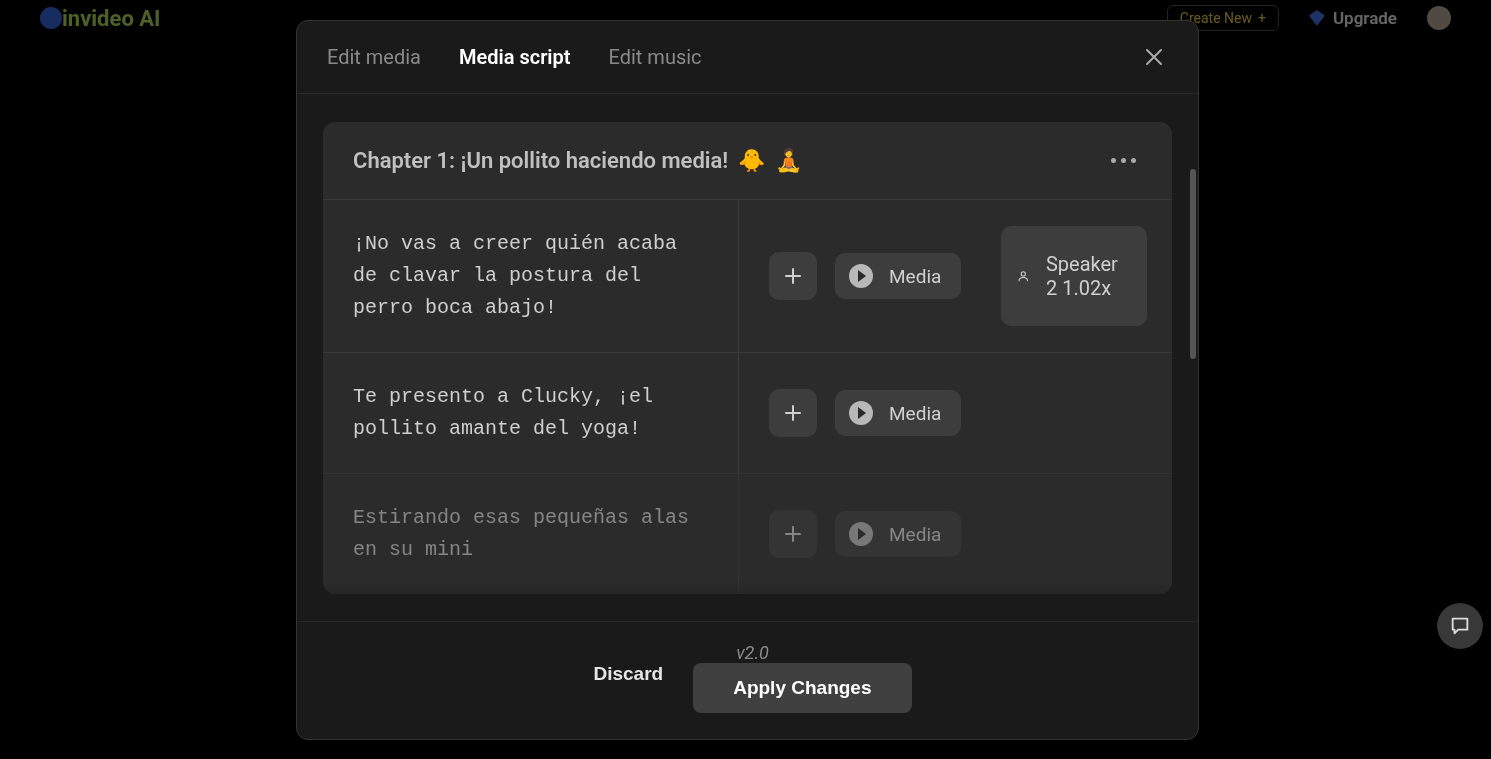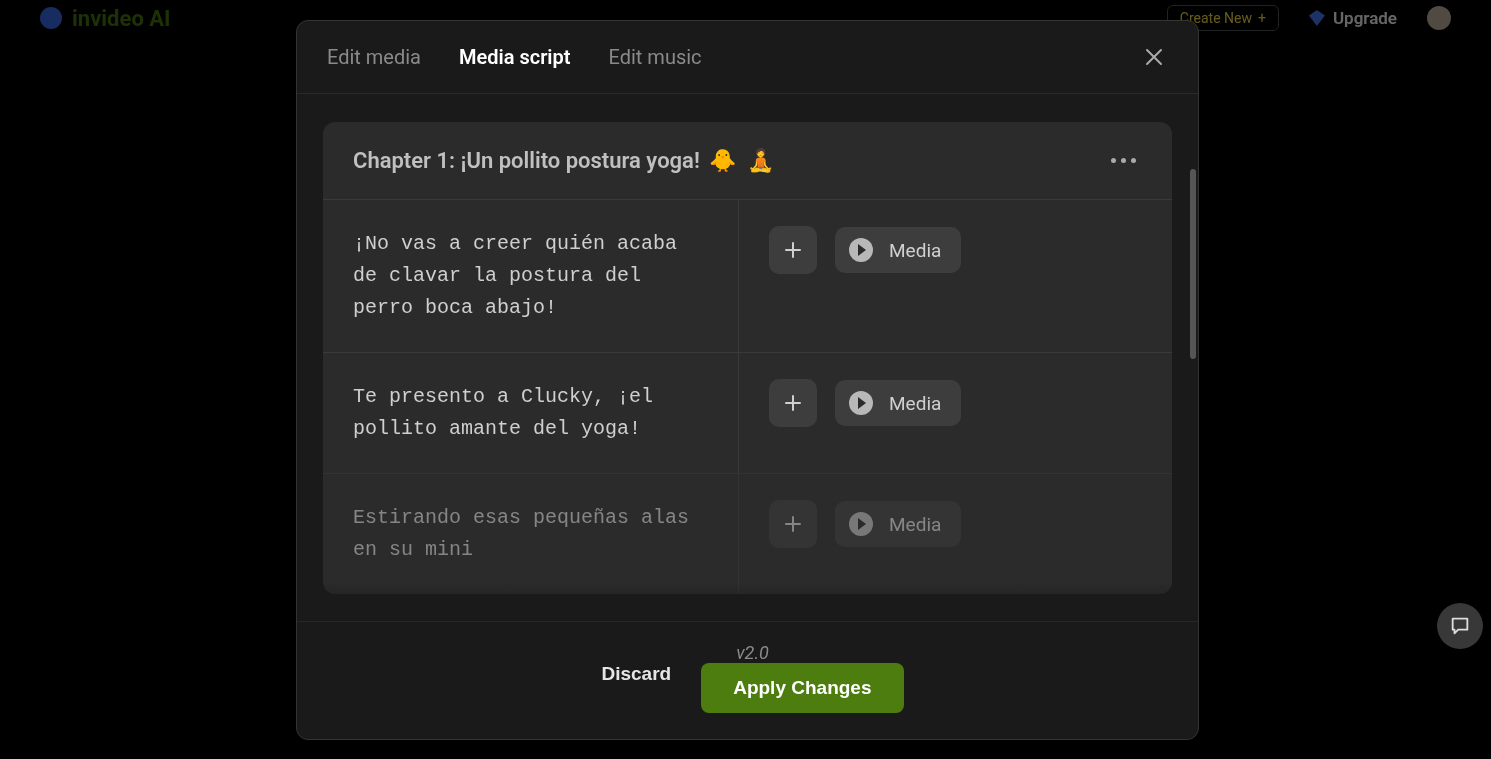--- a/index.html
+++ b/index.html
@@ -1,20 +1,20 @@
 <!DOCTYPE html>
 <html><head>
 <meta charset="utf-8">
 <style>
   * { box-sizing: border-box; margin: 0; padding: 0; }
   html, body { width: 1491px; height: 759px; background: #000; font-family: -apple-system, BlinkMacSystemFont, "Segoe UI", Roboto, sans-serif; color: #e5e5e5; overflow: hidden; }
   
   
   .topbar { display: flex; align-items: center; justify-content: space-between; height: 36px; padding: 0 40px; opacity: 0.4; }
-  .brand { display: flex; align-items: center; gap: 10px; font-size: 22px; font-weight: 700; color: #4d7c0f; }
+  .brand { display: flex; align-items: center; font-size: 22px; font-weight: 700; color: #bef264; }
   .brand-logo { width: 22px; height: 22px; background: #3a6fef; border-radius: 50%; }
   .topbar-right { display: flex; align-items: center; gap: 30px; }
   .create-new { border: 1px solid #555; border-radius: 6px; padding: 4px 12px; font-size: 14px; color: #fde047; display: flex; align-items: center; gap: 6px; }
   .upgrade { font-size: 17px; font-weight: 600; color: #fff; display: flex; align-items: center; gap: 8px; text-align: right; }
   .diamond { width: 16px; height: 16px; background: #4a7fff; clip-path: polygon(50% 0, 100% 35%, 50% 100%, 0 35%); }
   .avatar { width: 24px; height: 24px; border-radius: 50%; background: #c8b8a8; }
   
   
   .modal { position: absolute; left: 283px; top: 20px; width: 903px; height: 720px; background: #1a1a1a; border: 1px solid #333; border-radius: 12px; display: flex; flex-direction: column; overflow: hidden; margin-left: 13px; }
   .modal-header { display: flex; align-items: center; justify-content: space-between; padding: 22px 30px; border-bottom: 1px solid #2a2a2a; }
@@ -30,40 +30,40 @@
   
   .chapter-card { background: #2b2b2b; border-radius: 12px; overflow: hidden; margin-bottom: 20px; }
   .chapter-header { display: flex; align-items: center; justify-content: space-between; padding: 26px 30px; }
   .chapter-title { font-size: 22px; font-weight: 600; color: #c0c0c0; display: flex; align-items: center; gap: 10px; }
   .emoji { font-size: 22px; }
   .more-btn { display: flex; gap: 5px; cursor: pointer; padding: 6px; }
   .more-btn .dot { width: 5px; height: 5px; border-radius: 50%; background: #aaa; }
   
   .script-row { display: flex; border-top: 1px solid #3a3a3a; }
   .script-text { flex: 0 0 49%; padding: 28px 30px; font-family: "Courier New", monospace; font-size: 20px; line-height: 1.6; color: #cfcfcf; border-right: 1px solid #3a3a3a; }
-  .script-controls { flex: 1; padding: 26px 30px; display: flex; flex-direction: column; gap: 40px; }
+  .script-controls { flex: 1; padding: 26px 30px; display: flex; flex-direction: row; gap: 40px; }
   .control-row { display: flex; gap: 18px; align-items: center; }
   .icon-btn { width: 48px; height: 48px; background: #3d3d3d; border-radius: 10px; display: flex; align-items: center; justify-content: center; cursor: pointer; }
   .media-pill { background: #3d3d3d; border-radius: 10px; padding: 11px 20px 11px 14px; display: flex; align-items: center; gap: 16px; cursor: pointer; }
   .play-circle { width: 24px; height: 24px; background: #b8b8b8; border-radius: 50%; position: relative; }
   .play-circle::after { content: ""; position: absolute; left: 9px; top: 6px; border-left: 8px solid #2b2b2b; border-top: 6px solid transparent; border-bottom: 6px solid transparent; }
   .media-label { font-size: 19px; color: #d0d0d0; }
   .speaker-pill { background: #3d3d3d; border-radius: 10px; padding: 11px 20px 11px 16px; display: flex; align-items: center; gap: 16px; cursor: pointer; width: fit-content; }
   .speaker-label { font-size: 20px; color: #d0d0d0; }
   
   .script-row.fade { opacity: 0.55; }
   
   
   .body-fade { position: absolute; left: 0; right: 0; bottom: 0; height: 40px; background: linear-gradient(to bottom, rgba(26,26,26,0), #1a1a1a); pointer-events:none; }
   
   .modal-footer { display: flex; align-items: center; justify-content: space-between; padding: 20px 30px 26px 40px; border-top: 1px solid rgba(60,60,60,0.4); flex-direction: column; }
   .version { font-style: italic; font-size: 18px; color: #8a8a8a; }
   .footer-actions { display: flex; align-items: flex-start; gap: 30px; }
   .discard-btn { font-size: 19px; font-weight: 600; color: #e5e5e5; cursor: pointer; background: none; border: none; }
-  .apply-btn { font-size: 19px; font-weight: 600; color: #fff; background: #4d7c0f; border: none; border-radius: 8px; padding: 14px 32px; cursor: pointer; }
+  .apply-btn { font-size: 19px; font-weight: 600; color: #fff; background: #404040; border: none; border-radius: 8px; padding: 14px 40px; cursor: pointer; }
   
   
   .chat-fab { position: absolute; right: 8px; bottom: 110px; width: 46px; height: 46px; border-radius: 50%; background: #383838; display: flex; align-items: center; justify-content: center; }
   
   
   svg { display: block; }
 </style>
 </head>
 <body>
 
@@ -98,21 +98,21 @@
         </svg>
     </div>
   </div>
 
   <div class="modal-body">
     <div class="scroll-indicator"></div>
 
     <div class="chapter-card">
       <div class="chapter-header">
         <div class="chapter-title">
-          <span>Chapter 1: ¡Un pollito postura yoga!</span>
+          <span>Chapter 1: ¡Un pollito haciendo media!</span>
           <span class="emoji">🐥</span>
           <span class="emoji">🧘</span>
         </div>
         <div class="more-btn">
           <div class="dot"></div>
           <div class="dot"></div>
           <div class="dot"></div>
         </div>
       </div>
 
@@ -122,20 +122,27 @@
           <div class="control-row">
             <div class="icon-btn">
               <svg width="20" height="20" viewBox="0 0 20 20">
                   <path d="M10 3 V17 M3 10 H17" stroke="#d0d0d0" stroke-width="2" stroke-linecap="round"></path>
                 </svg>
             </div>
             <div class="media-pill">
               <div class="play-circle"></div>
               <span class="media-label">Media</span>
             </div>
+          </div>
+          <div class="speaker-pill">
+            <svg width="22" height="22" viewBox="0 0 24 24">
+                <circle cx="12" cy="8" r="4" stroke="#d0d0d0" stroke-width="2" fill="none"></circle>
+                <path d="M4 21c0-4 4-6 8-6s8 2 8 6" stroke="#d0d0d0" stroke-width="2" fill="none" stroke-linecap="round"></path>
+              </svg>
+            <span class="speaker-label">Speaker 2 1.02x</span>
           </div>
         </div>
       </div>
 
       <div class="script-row">
         <div class="script-text">Te presento a Clucky, ¡el pollito amante del yoga!</div>
         <div class="script-controls">
           <div class="control-row">
             <div class="icon-btn">
               <svg width="20" height="20" viewBox="0 0 20 20">

